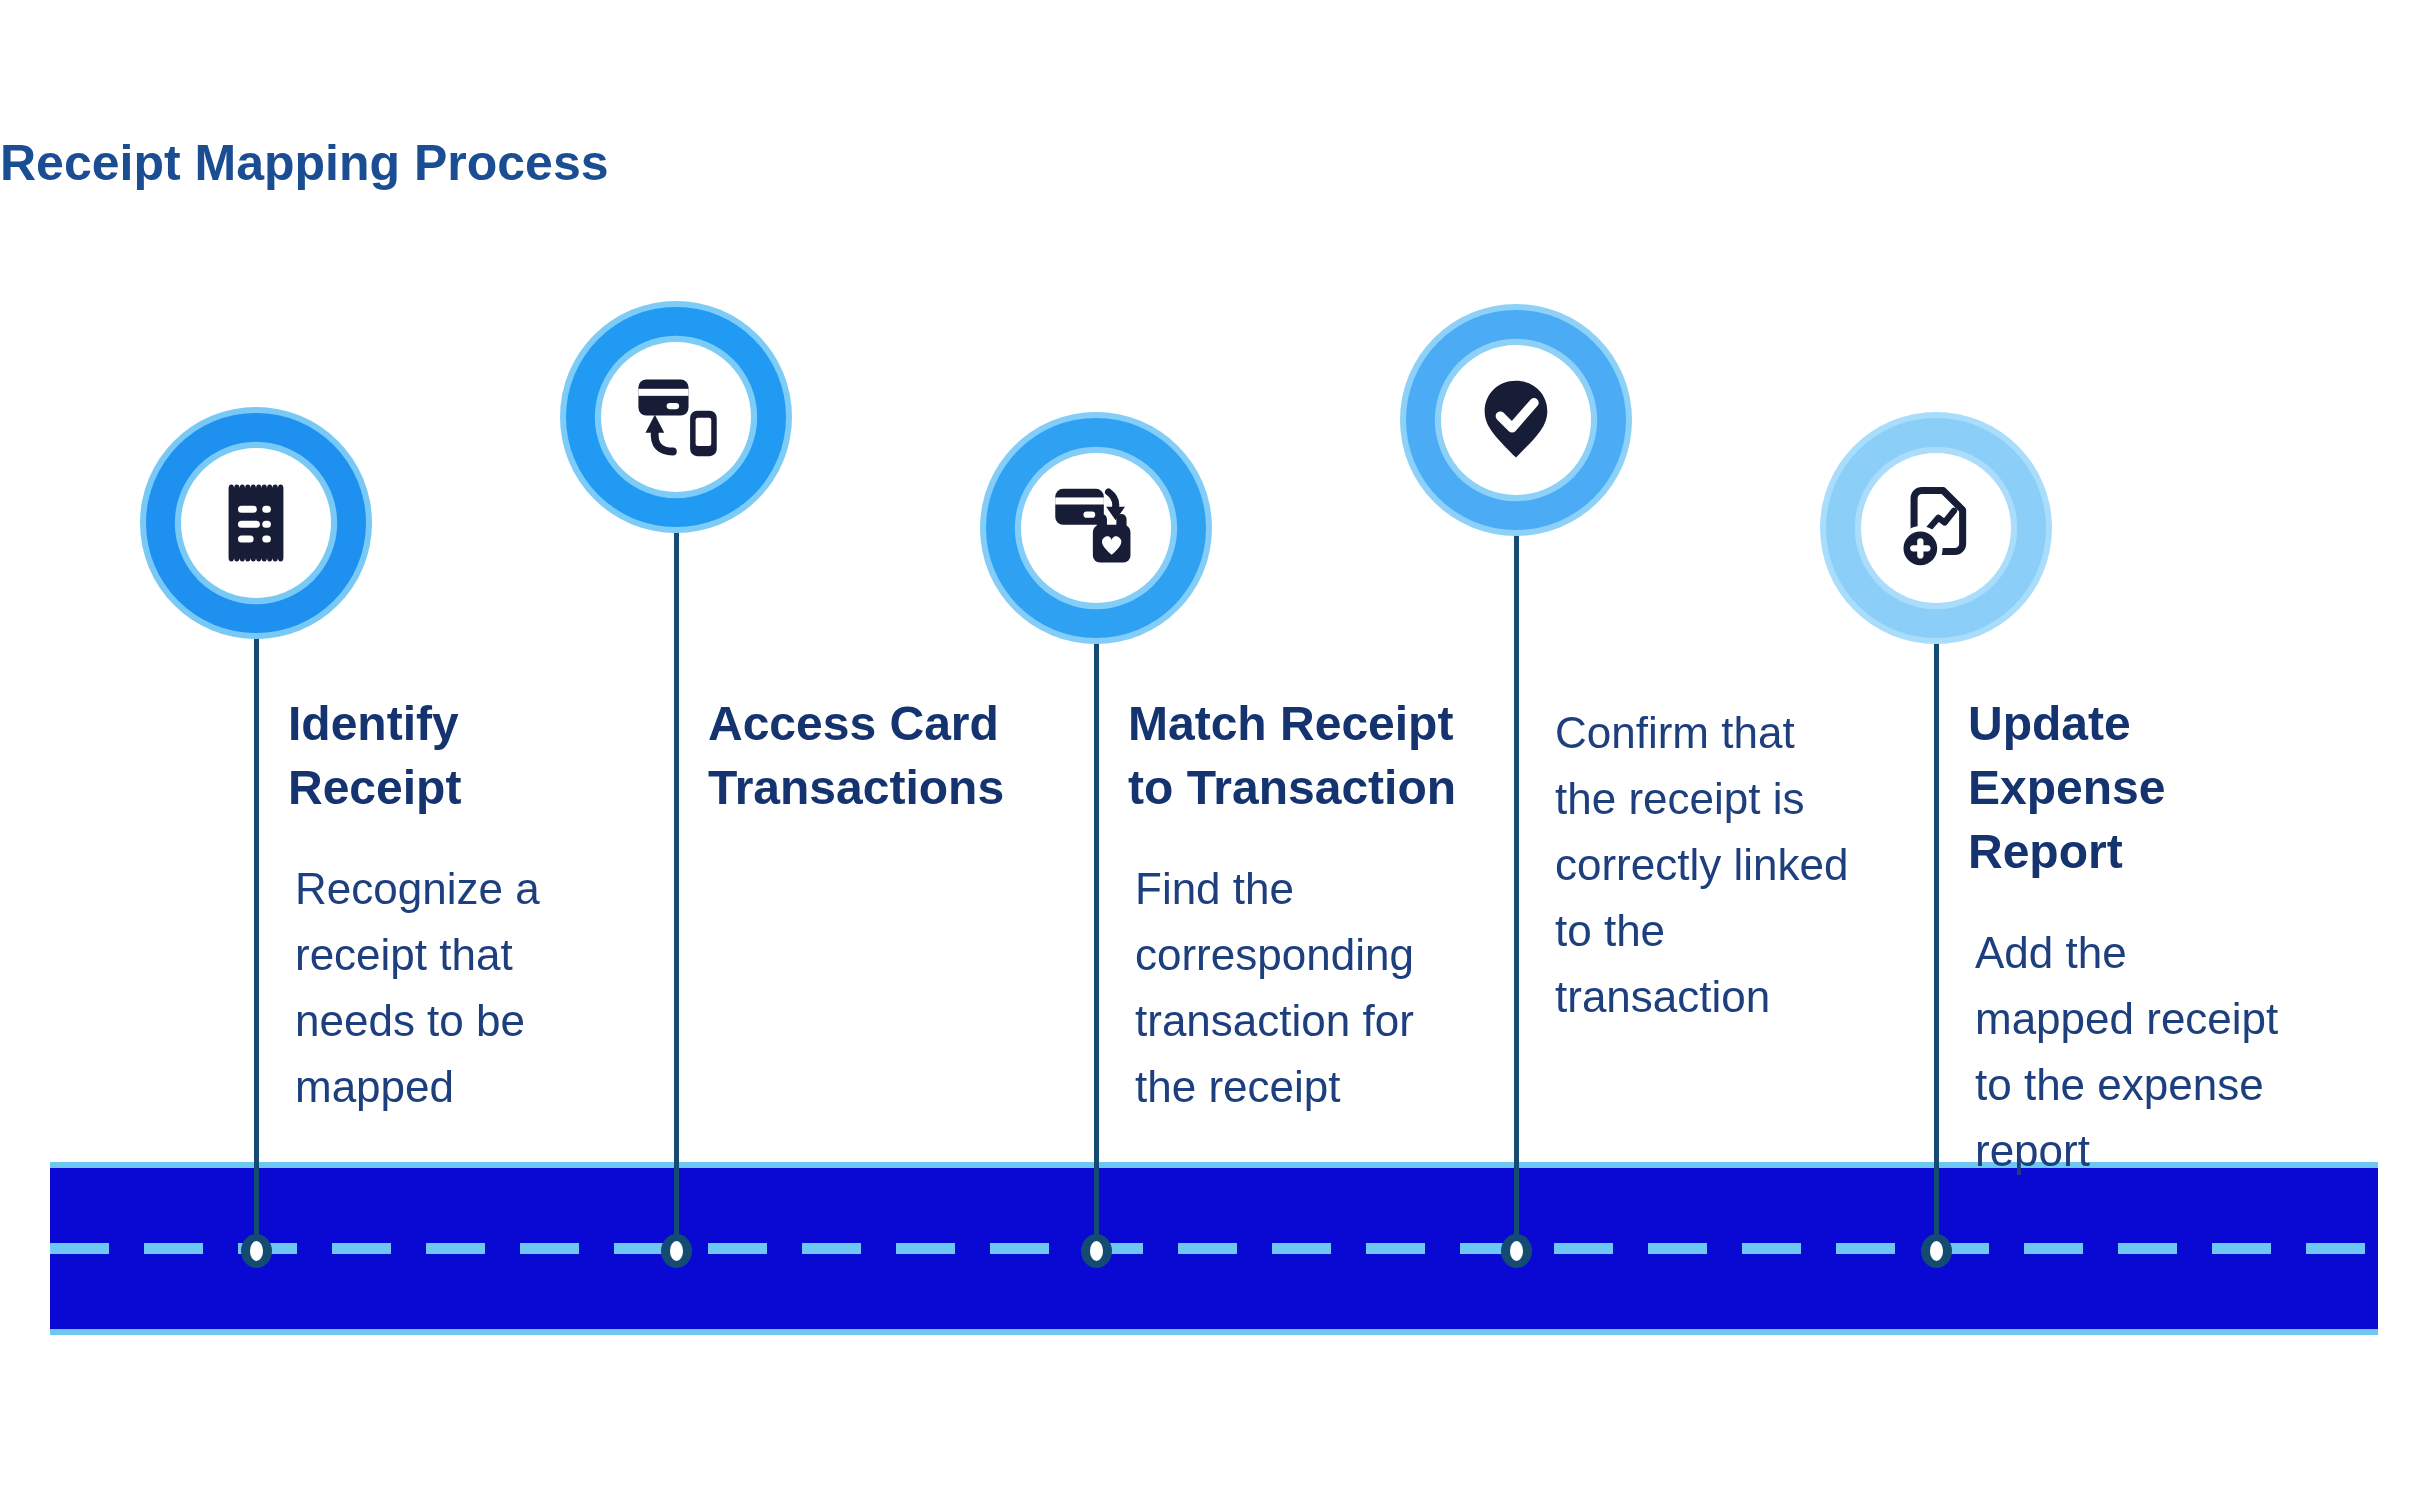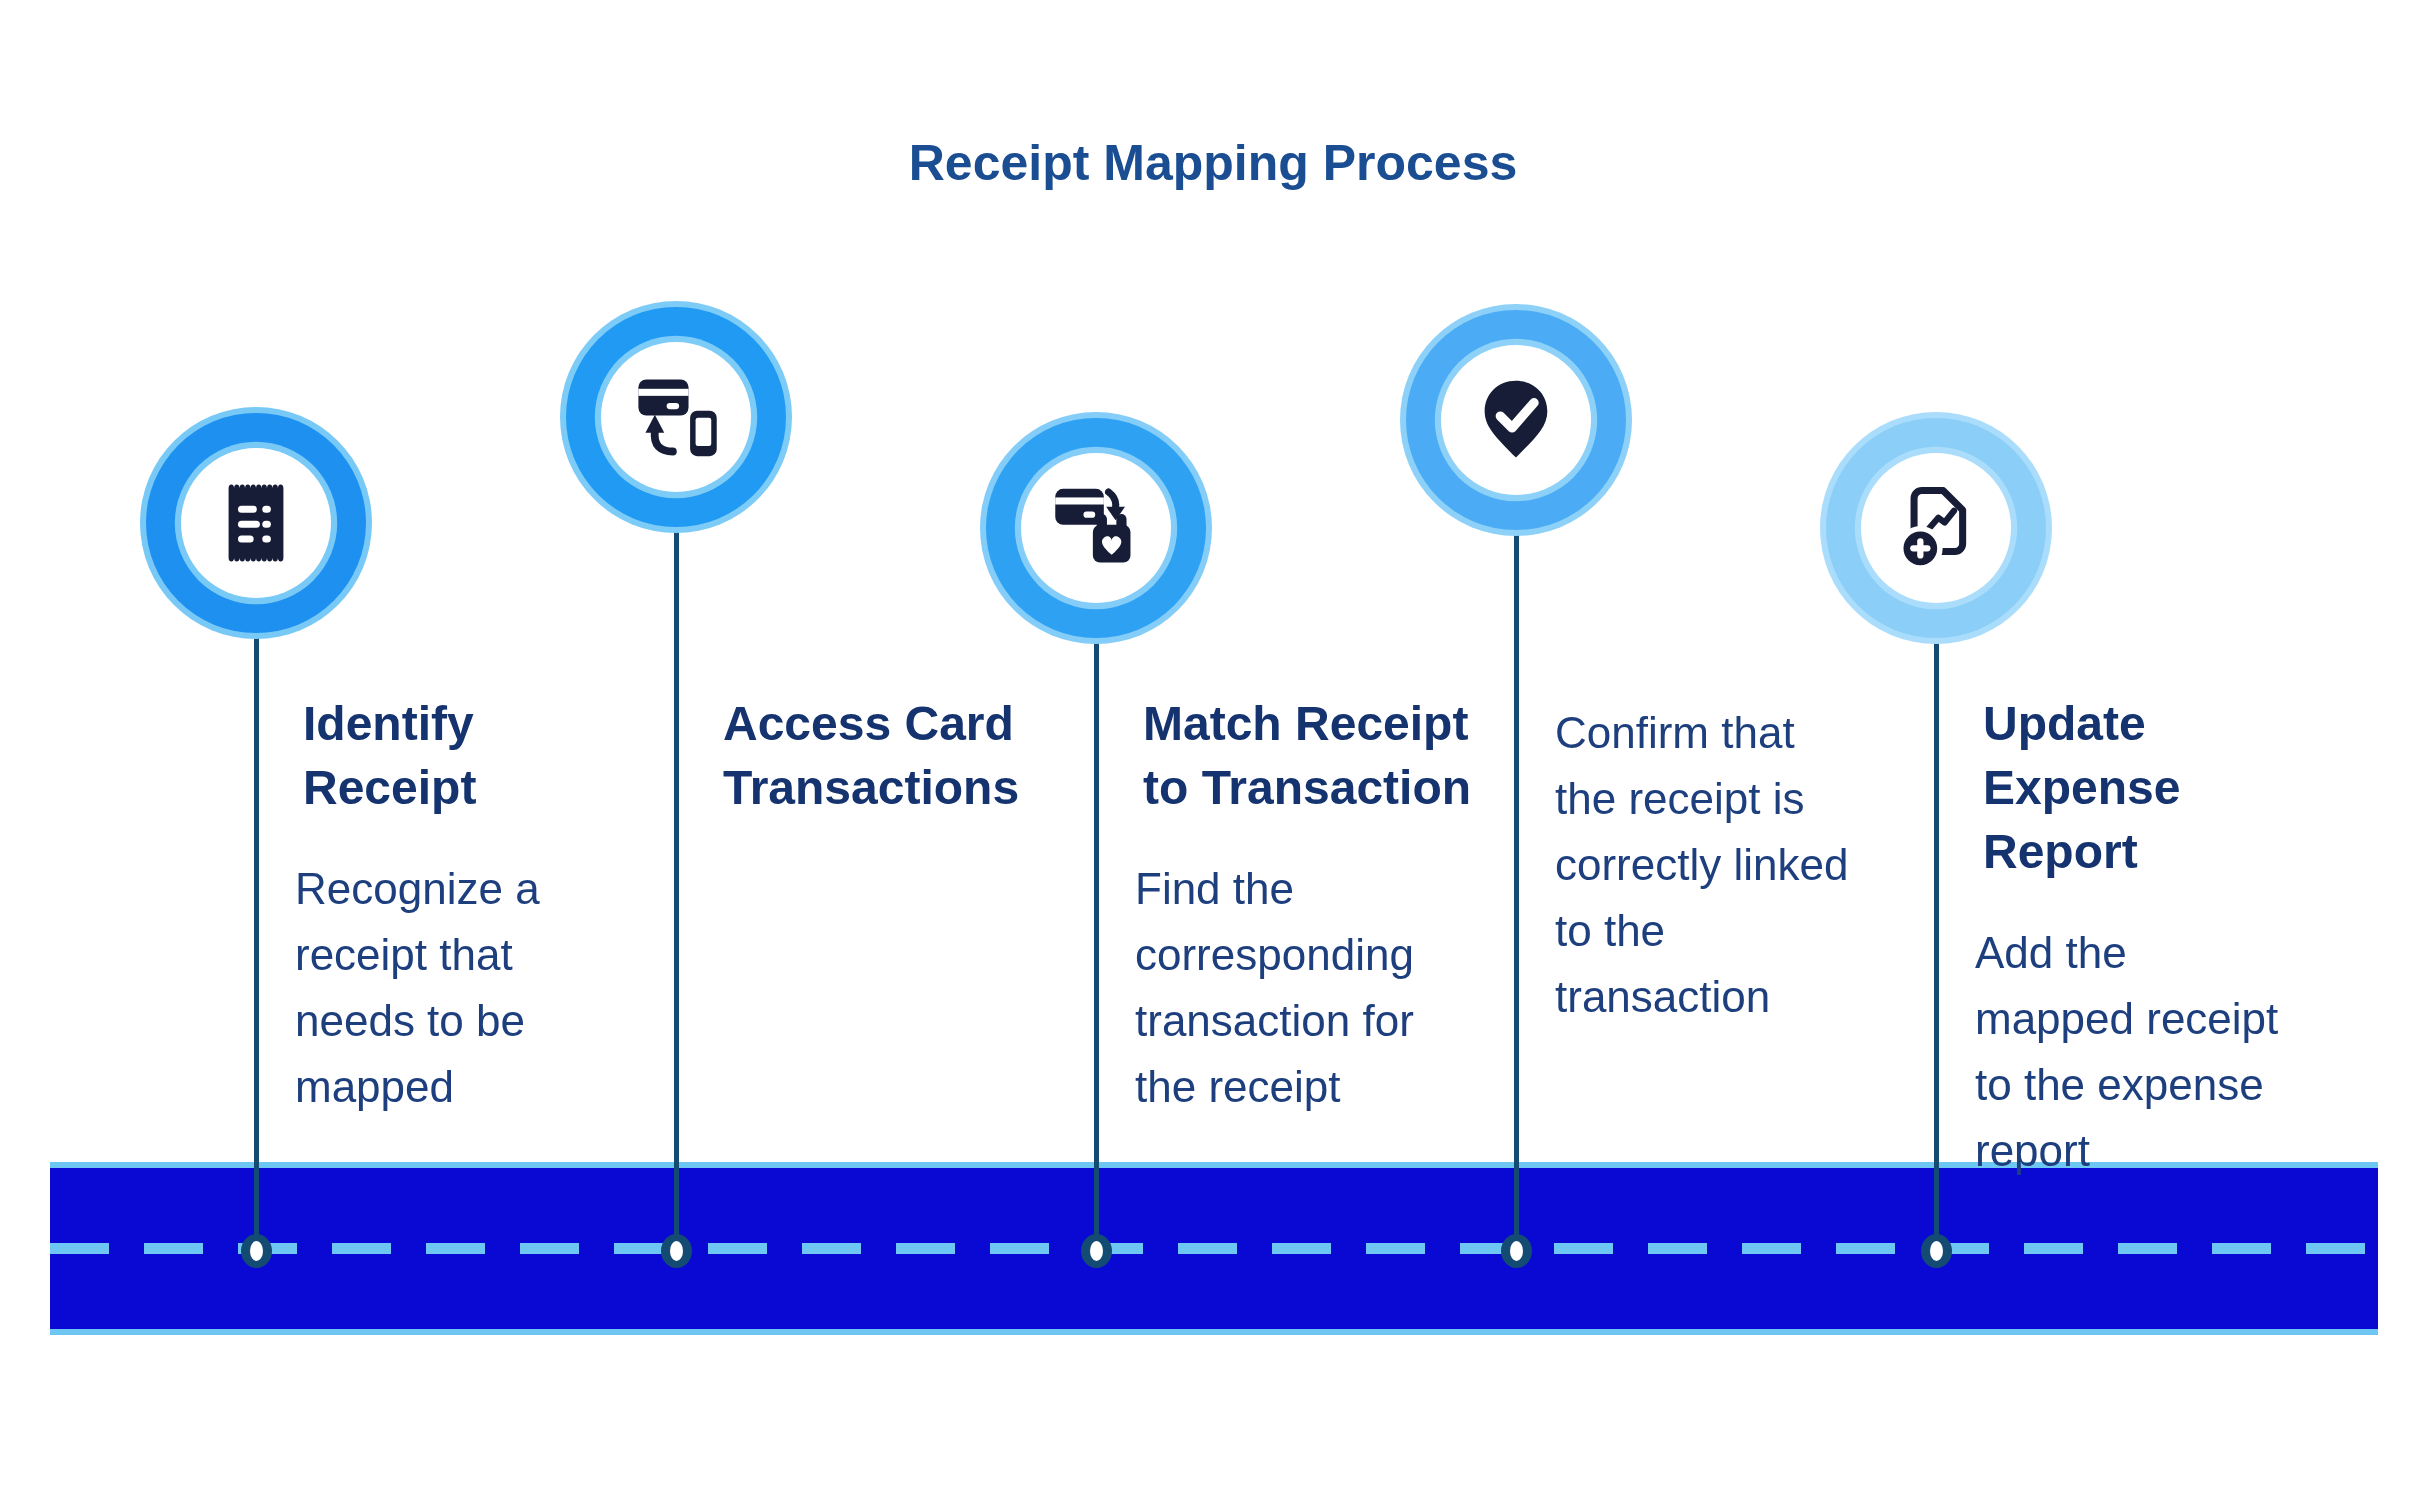--- a/index.html
+++ b/index.html
@@ -12,21 +12,20 @@
     overflow: hidden;
     font-family: "Liberation Sans", "DejaVu Sans", sans-serif;
   }
 
   .title {
     position: absolute;
     top: 132px;
     left: 0;
     width: 2426px;
     margin: 0;
-    text-align: center;
     font-size: 50px;
     line-height: 62px;
     font-weight: 700;
     color: var(--c-title, #1A4D92);
   }
 
   
   .step { position: absolute; left: 0; top: 0; }
   .step-1 { --x: 256px;  --cy: 523px; }
   .step-2 { --x: 676px;  --cy: 417px; }
@@ -84,21 +83,21 @@
   .icon { width: 94px; height: 94px; color: var(--c-icon, #181D37); display: block; }
 
   .text {
     position: absolute;
     left: calc(var(--x) + 31px);
     top: 692px;
     width: 387px;
     z-index: 2;
   }
   .text h3 {
-    margin: 0 0 36px 16px;
+    margin: 0 0 36px 1px;
     font-size: 48px;
     line-height: 64px;
     font-weight: 700;
     color: var(--c-heading, #14336F);
     white-space: pre-line;
   }
   .text p {
     margin: 8px;
     font-size: 44px;
     line-height: 66px;

